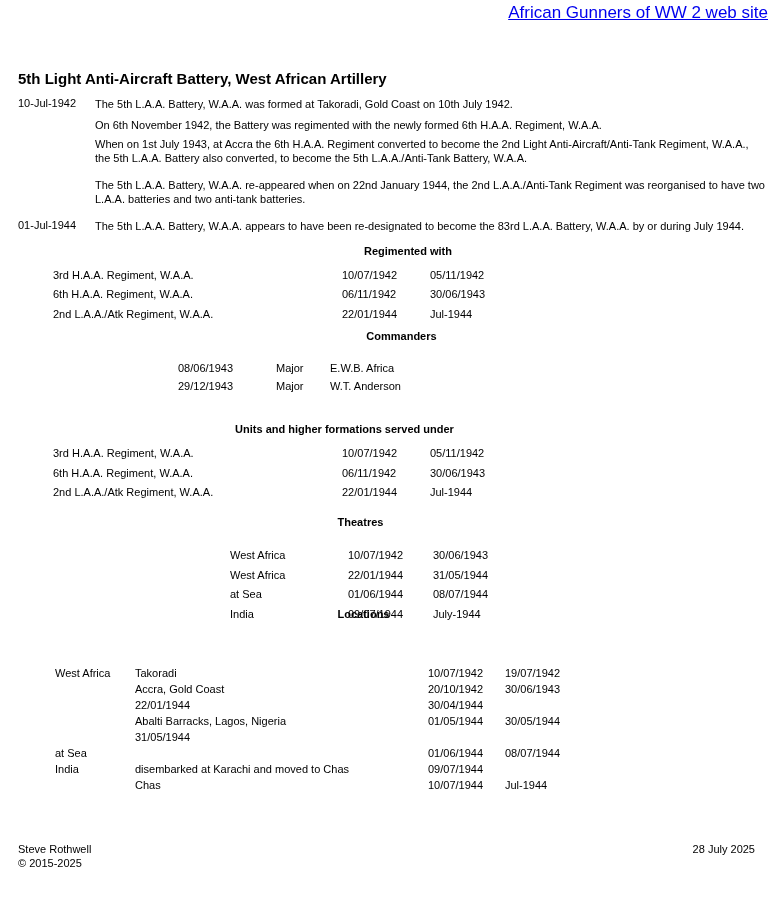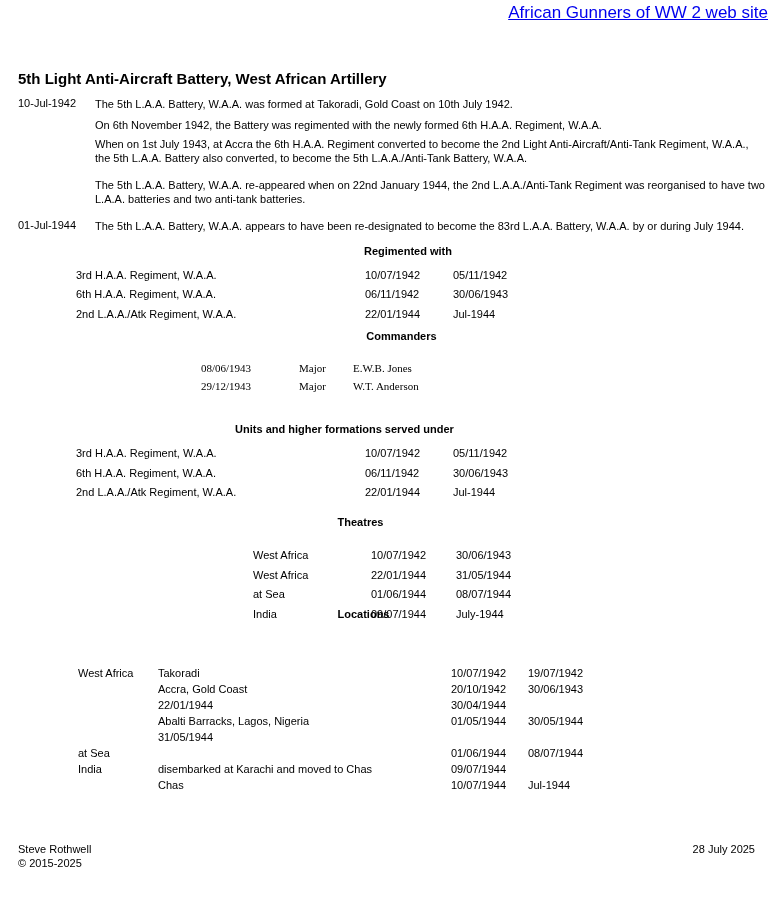--- a/index.html
+++ b/index.html
@@ -20,26 +20,26 @@
   .hist .hdate{position:absolute;left:18px;top:0;white-space:nowrap;}
   .hist .htext{position:absolute;left:95px;top:0;width:670px;line-height:14px;}
   
   .sec-heading{position:absolute;left:0;text-align:center;font-weight:bold;white-space:nowrap;}
   .h-reg{top:245px;width:772px;margin-left:22px;}
   .h-cmd{top:330px;width:751px;padding-left:26px;}
   .h-units{top:423px;width:689px;}
   .h-theatres{top:516px;width:721px;}
   .h-locations{top:608px;width:727px;}
   
-  .tbl{position:absolute;margin-left:23px;}
+  .tbl{position:absolute;}
   .trow{display:grid;white-space:nowrap;}
   .t-reg{left:53px;top:269px;}
   .t-reg .trow{grid-template-columns:289px 88px 120px;height:19.3px;}
   .t-cmd{left:178px;top:362px;}
-  .t-cmd .trow{grid-template-columns:98px 54px 160px;height:17.5px;font-family:Liberation Serif, serif;}
+  .t-cmd .trow{grid-template-columns:98px 54px 160px;height:17.5px;}
   .t-units{left:53px;top:447px;}
   .t-units .trow{grid-template-columns:289px 88px 120px;height:19.5px;}
   .t-theatres{left:230px;top:549px;}
   .t-theatres .trow{grid-template-columns:118px 85px 120px;height:19.5px;}
   .t-locations{left:55px;top:667px;}
   .t-locations .trow{grid-template-columns:80px 293px 77px 120px;height:16px;}
   
   .footer-left{position:absolute;left:18px;top:843px;line-height:13.5px;}
   .footer-date{position:absolute;right:17px;top:843px;white-space:nowrap;}
 </style>
@@ -88,21 +88,21 @@
     <span>22/01/1944</span>
     <span>Jul-1944</span>
   </div>
 </div>
 
 <div class="sec-heading h-cmd">Commanders</div>
 <div class="tbl t-cmd">
   <div class="trow">
     <span>08/06/1943</span>
     <span>Major</span>
-    <span>E.W.B. Jones</span>
+    <span>E.W.B. Africa</span>
   </div>
   <div class="trow">
     <span>29/12/1943</span>
     <span>Major</span>
     <span>W.T. Anderson</span>
   </div>
 </div>
 
 <div class="sec-heading h-units">Units and higher formations served under</div>
 <div class="tbl t-units">

